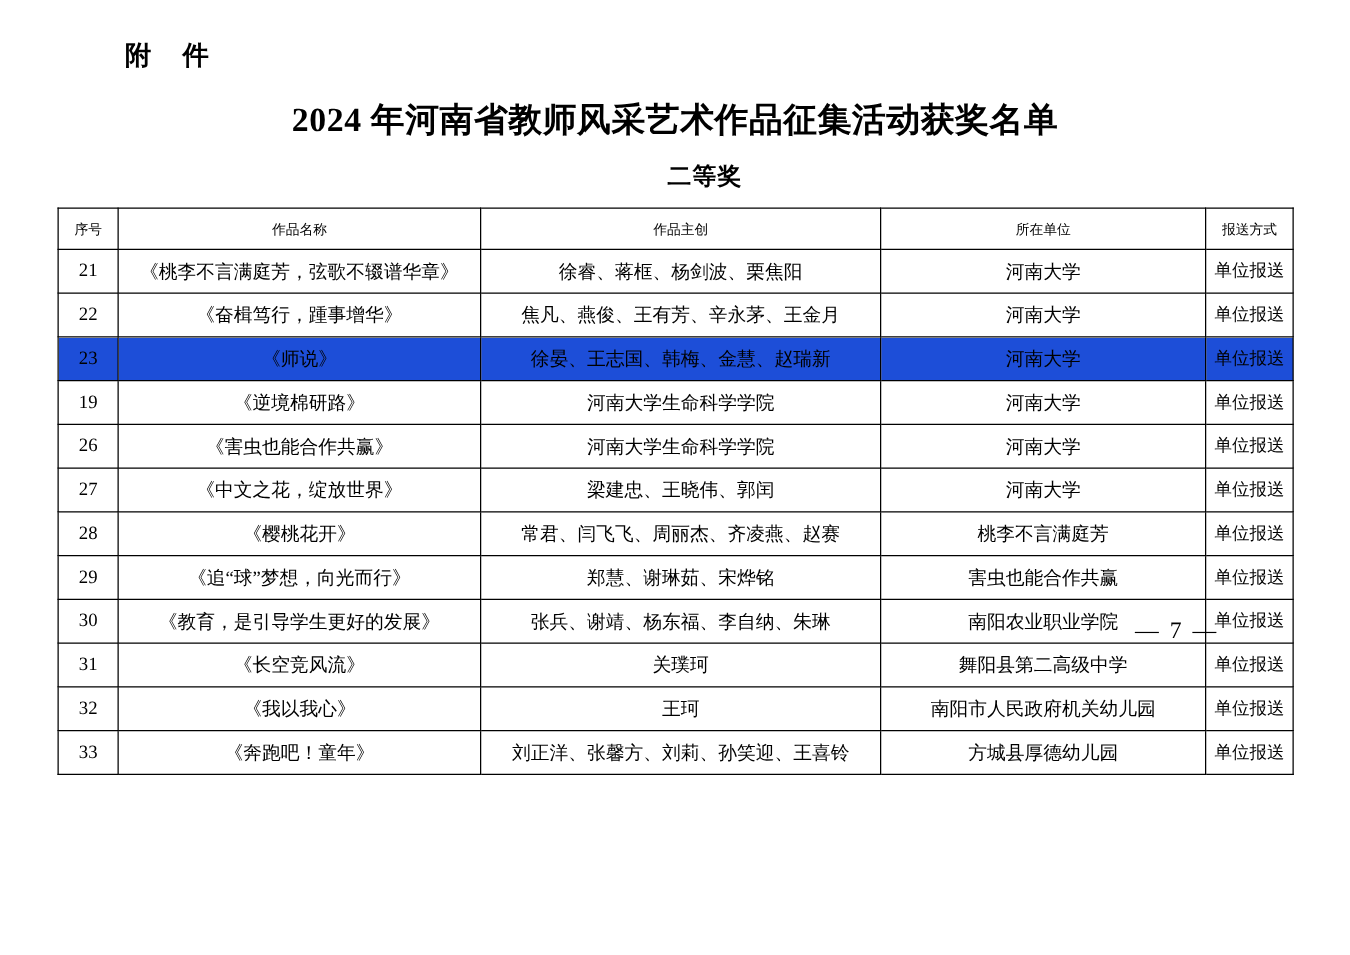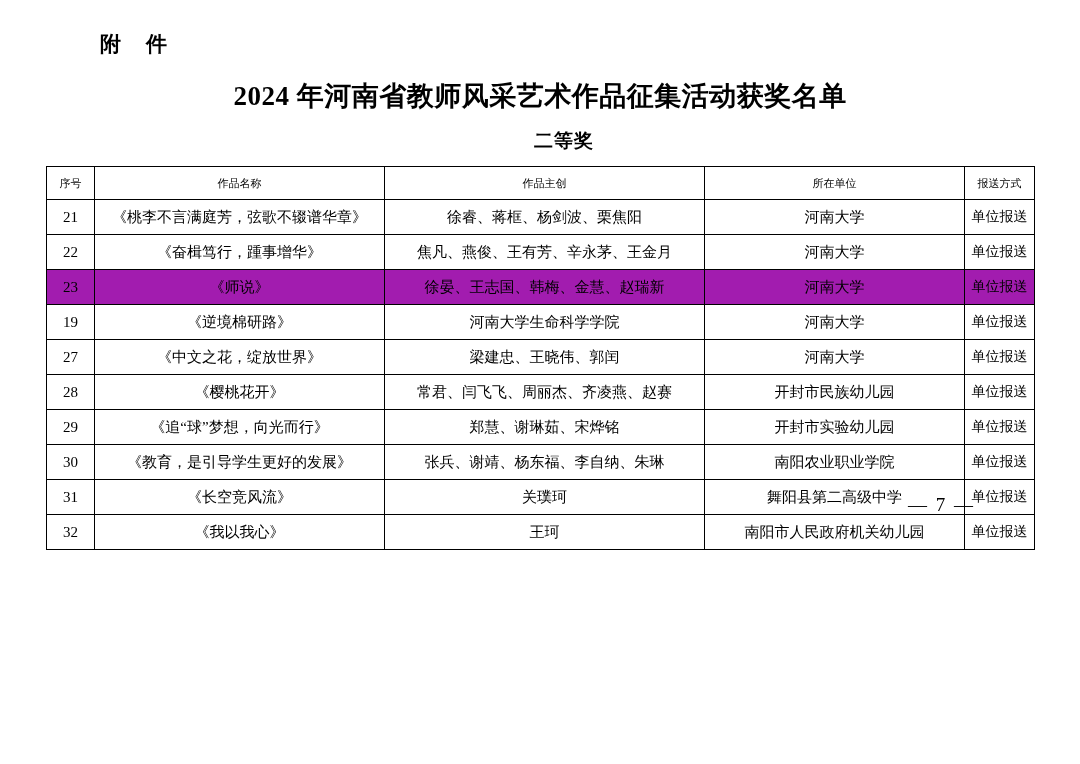--- a/index.html
+++ b/index.html
@@ -75,21 +75,21 @@
   table.award-table thead th {
     font-size: 11px;
     height: 32px;
   }
   col.c-no      { width: 48px; }
   col.c-work    { width: 290px; }
   col.c-creator { width: 320px; }
   col.c-unit    { width: 260px; }
   col.c-method  { width: 70px; }
   tr.highlight td {
-    background: #a21caf;
+    background: #1d4ed8;
   }
   td.col-no { font-size: 15px; }
   td.col-method { font-size: 14px; }
   .page-number {
     position: absolute;
     right: 105px;
     bottom: 36px;
     font-size: 19px;
     letter-spacing: 2px;
   }
@@ -145,38 +145,45 @@
           <td class="col-method">单位报送</td>
         </tr>
         <tr>
           <td class="col-no">19</td>
           <td class="col-work">《逆境棉研路》</td>
           <td class="col-creator">河南大学生命科学学院</td>
           <td class="col-unit">河南大学</td>
           <td class="col-method">单位报送</td>
         </tr>
         <tr>
+          <td class="col-no">26</td>
+          <td class="col-work">《害虫也能合作共赢》</td>
+          <td class="col-creator">河南大学生命科学学院</td>
+          <td class="col-unit">河南大学</td>
+          <td class="col-method">单位报送</td>
+        </tr>
+        <tr>
           <td class="col-no">27</td>
           <td class="col-work">《中文之花，绽放世界》</td>
           <td class="col-creator">梁建忠、王晓伟、郭闰</td>
           <td class="col-unit">河南大学</td>
           <td class="col-method">单位报送</td>
         </tr>
         <tr>
           <td class="col-no">28</td>
           <td class="col-work">《樱桃花开》</td>
           <td class="col-creator">常君、闫飞飞、周丽杰、齐凌燕、赵赛</td>
-          <td class="col-unit">开封市民族幼儿园</td>
+          <td class="col-unit">桃李不言满庭芳</td>
           <td class="col-method">单位报送</td>
         </tr>
         <tr>
           <td class="col-no">29</td>
           <td class="col-work">《追“球”梦想，向光而行》</td>
           <td class="col-creator">郑慧、谢琳茹、宋烨铭</td>
-          <td class="col-unit">开封市实验幼儿园</td>
+          <td class="col-unit">害虫也能合作共赢</td>
           <td class="col-method">单位报送</td>
         </tr>
         <tr>
           <td class="col-no">30</td>
           <td class="col-work">《教育，是引导学生更好的发展》</td>
           <td class="col-creator">张兵、谢靖、杨东福、李自纳、朱琳</td>
           <td class="col-unit">南阳农业职业学院</td>
           <td class="col-method">单位报送</td>
         </tr>
         <tr>
@@ -186,18 +193,25 @@
           <td class="col-unit">舞阳县第二高级中学</td>
           <td class="col-method">单位报送</td>
         </tr>
         <tr>
           <td class="col-no">32</td>
           <td class="col-work">《我以我心》</td>
           <td class="col-creator">王珂</td>
           <td class="col-unit">南阳市人民政府机关幼儿园</td>
           <td class="col-method">单位报送</td>
         </tr>
+        <tr>
+          <td class="col-no">33</td>
+          <td class="col-work">《奔跑吧！童年》</td>
+          <td class="col-creator">刘正洋、张馨方、刘莉、孙笑迎、王喜铃</td>
+          <td class="col-unit">方城县厚德幼儿园</td>
+          <td class="col-method">单位报送</td>
+        </tr>
       </tbody>
   </table>
 
   <div class="page-number">— 7 —</div>
 
 </div>
 
 </body></html>

